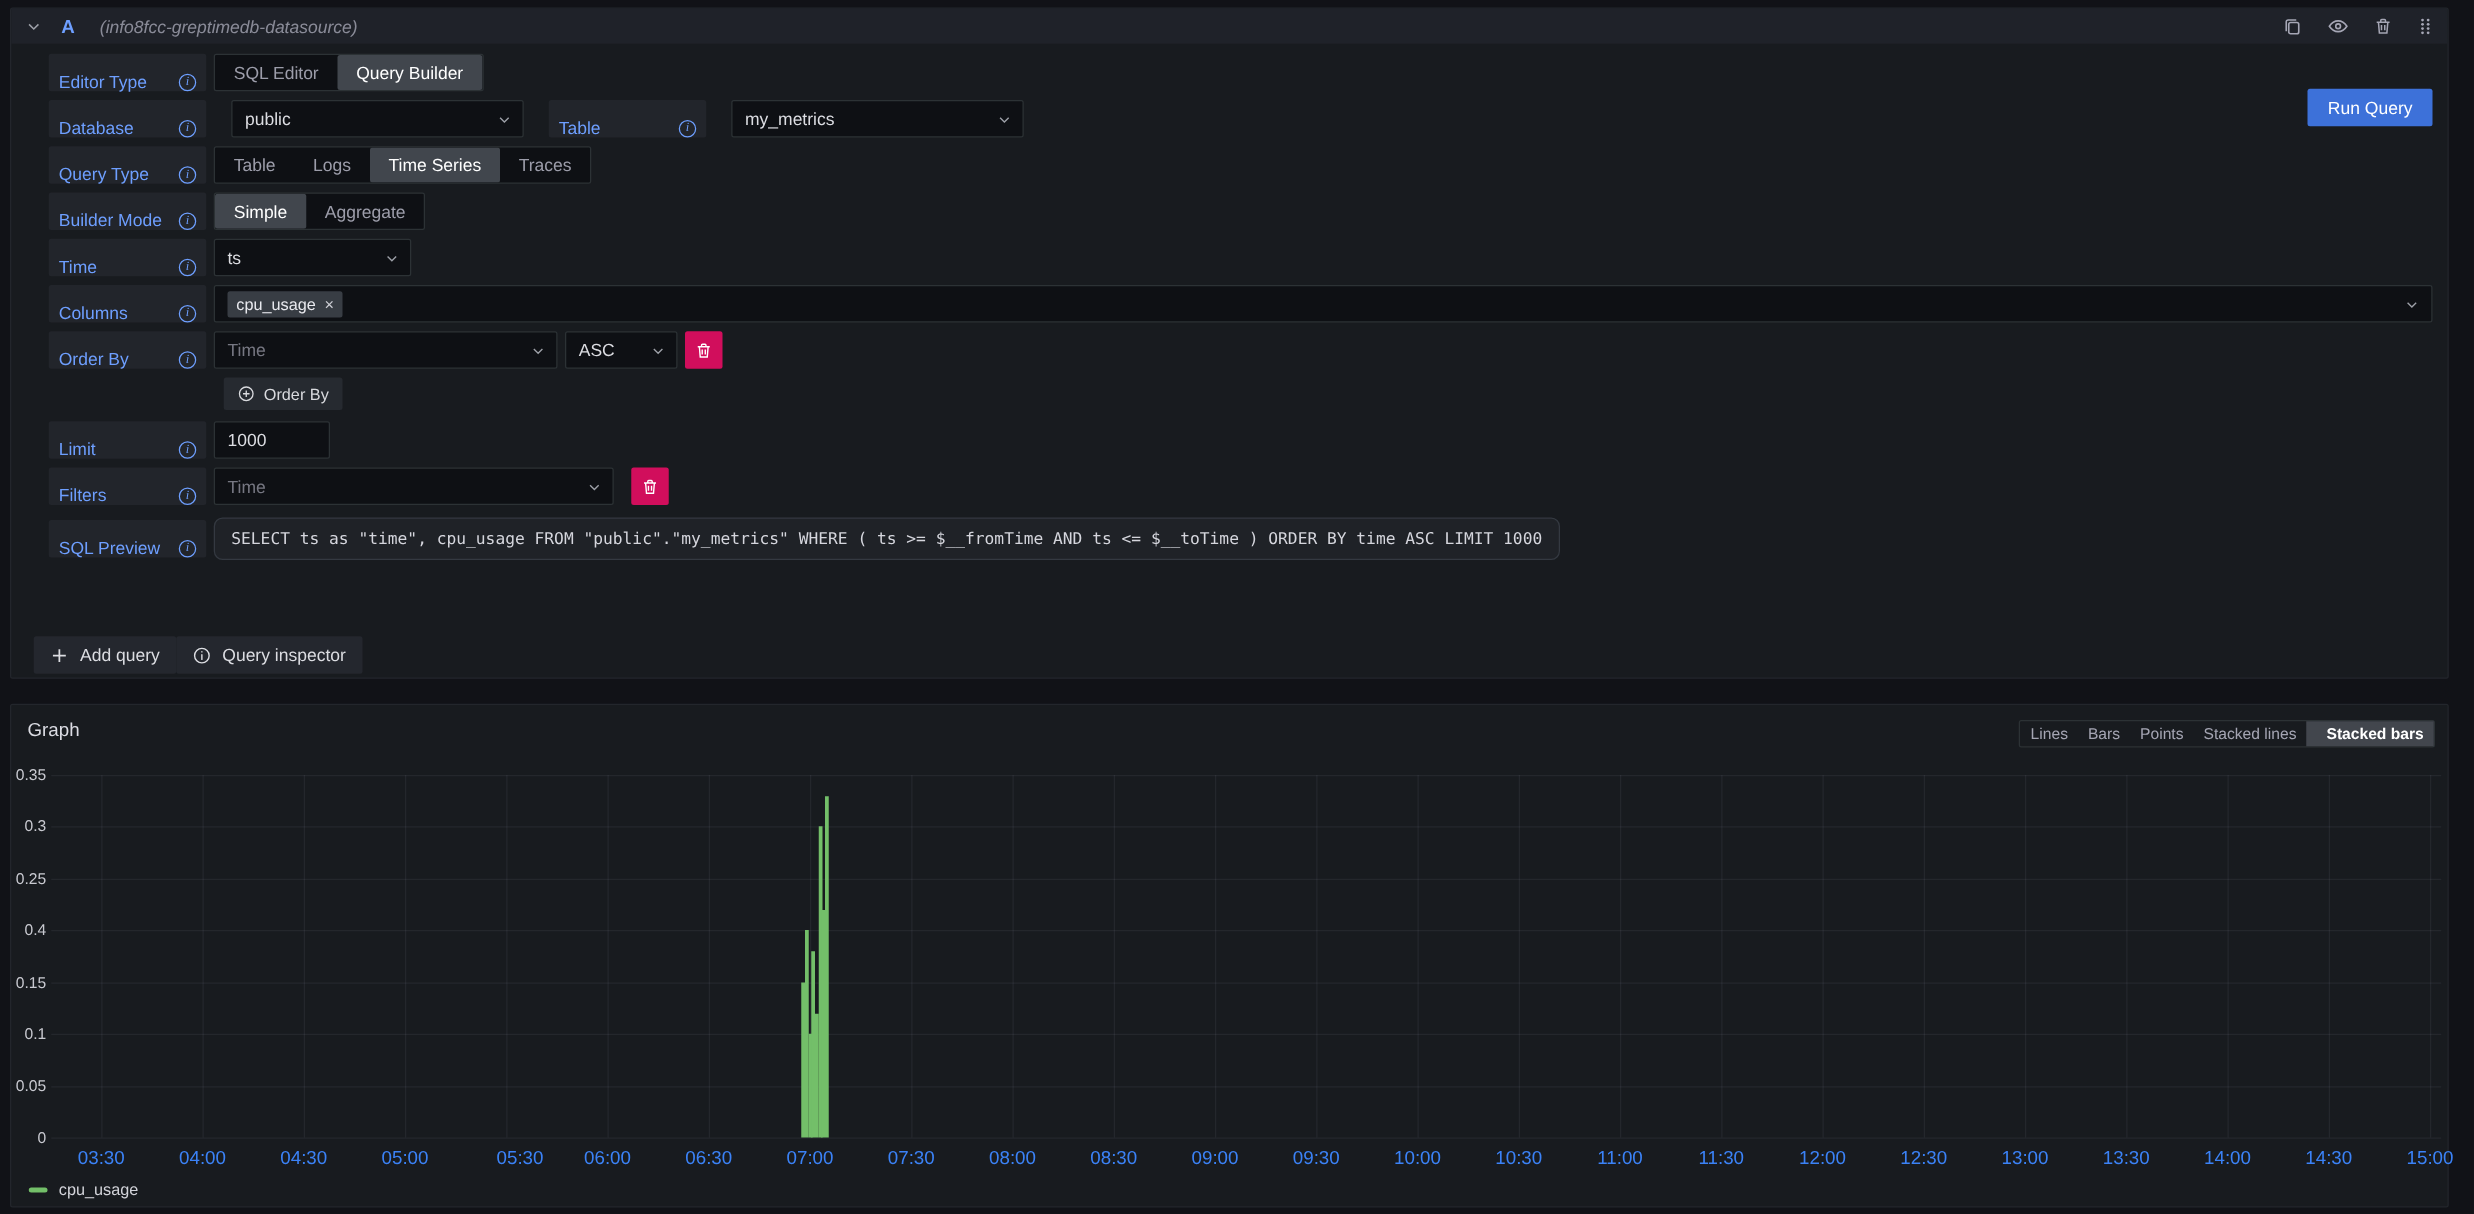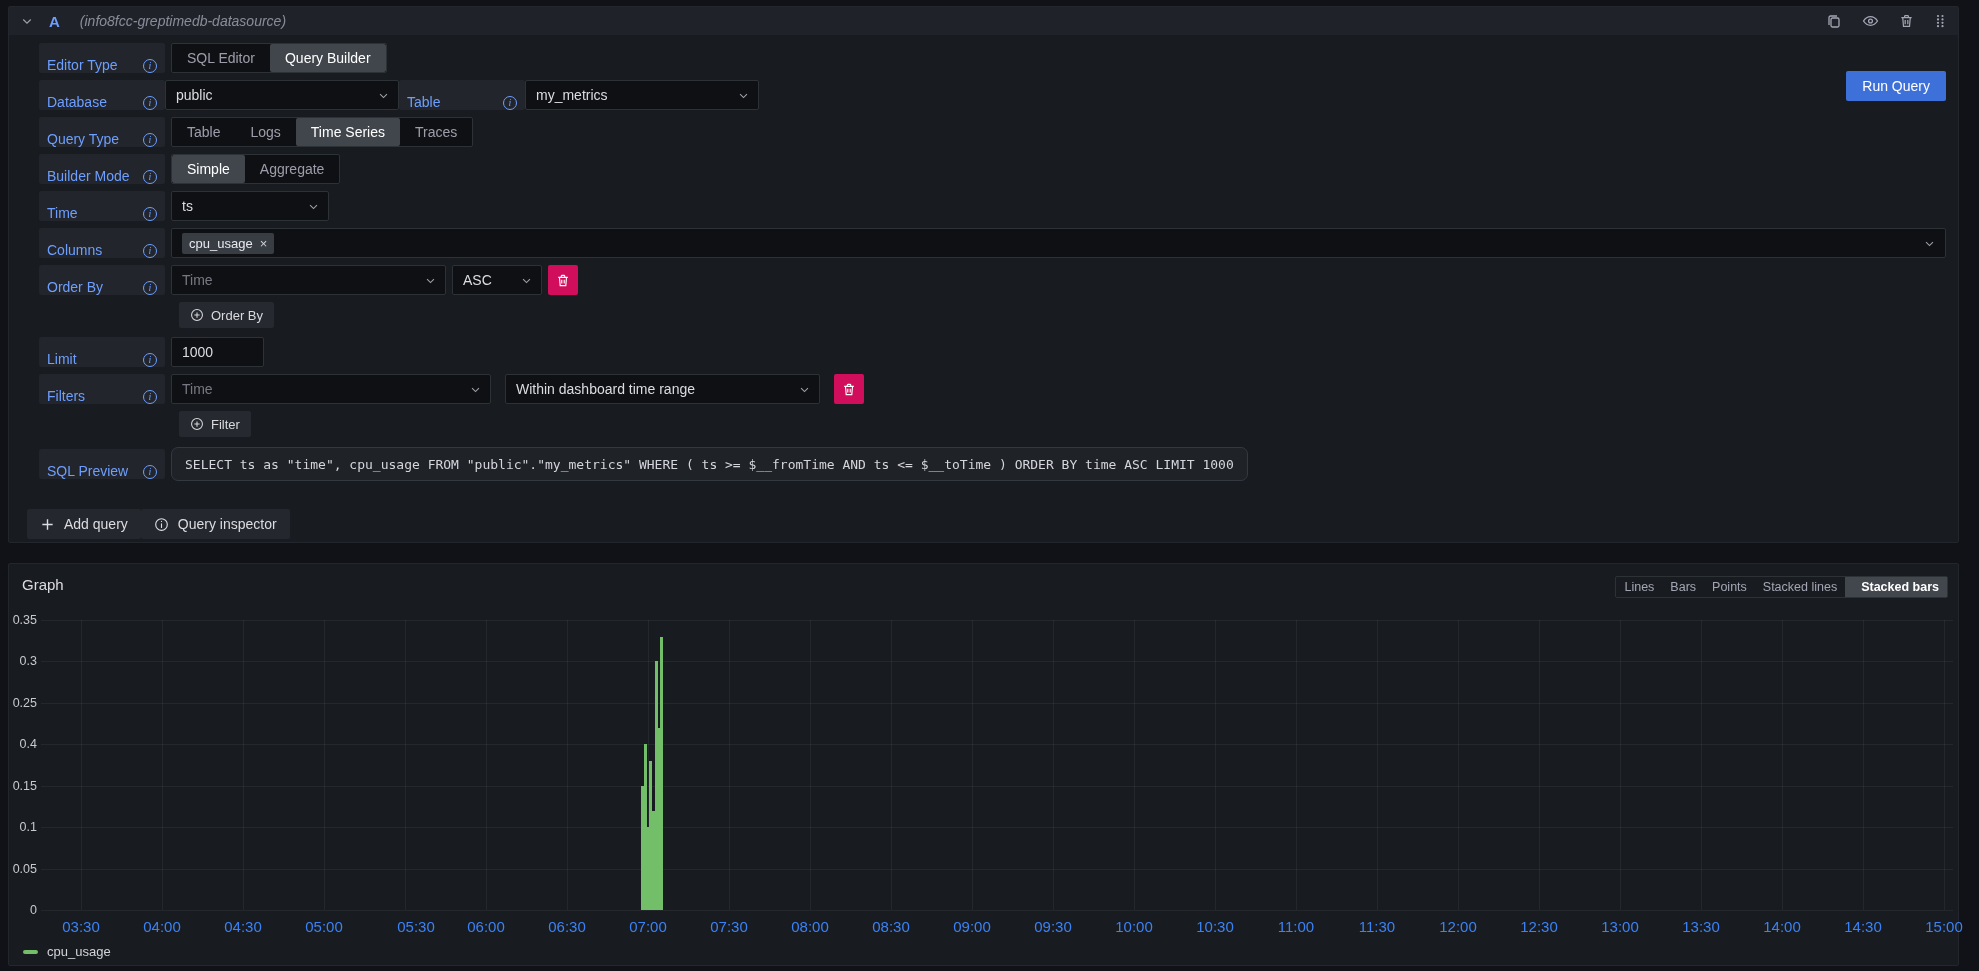--- a/index.html
+++ b/index.html
@@ -28,21 +28,21 @@
   }
   .q-header .chev { color:#9da0a8; margin-right:16px; }
   .ref-id { color:#6e9fff; font-weight:700; font-size:15px; margin-right:20px; }
   .ds-name { color:rgba(204,204,220,0.62); font-style:italic; font-size:14px; }
   .q-actions { margin-left:auto; display:flex; align-items:center; gap:20px; color:rgba(204,204,220,0.78); }
   .q-actions .abtn { cursor:pointer; }
 
   
   .rows { position:absolute; left:30px; top:36px; right:12px; }
   .row { display:flex; gap:6px; margin-bottom:7px; height:30px; align-items:stretch; }
-  .row.gap8 { gap:0; }
+  .row.gap8 { gap:20px; }
   .row.btnrow { height:26px; margin-bottom:9px; }
   .row.sqlrow { height:34px; margin-top:10px; }
 
   .label-box {
     width:126px; flex:0 0 126px; background:#22252b; border-radius:2px;
     display:flex; align-items:flex-end; justify-content:space-between;
     padding:0 8px; color:#6e9fff; font-weight:500; font-size:14px;
   }
   .info-icon {
     width:14px; height:14px; border:1px solid #6e9fff; border-radius:50%;
@@ -336,45 +336,27 @@
         <span class="info-icon">i</span>
       </div>
       <div class="select" style="width:320px">
         <span class="placeholder">Time</span>
         <span class="chev">
             <svg width="11" height="11" viewBox="0 0 16 16">
               <path d="M3 6l5 5 5-5" fill="none" stroke="currentColor" stroke-width="1.6"></path>
             </svg>
           </span>
       </div>
-      <div class="select" style="width:315px; margin-left:8px">
-        <span>Within dashboard time range</span>
-        <span class="chev">
-            <svg width="11" height="11" viewBox="0 0 16 16">
-              <path d="M3 6l5 5 5-5" fill="none" stroke="currentColor" stroke-width="1.6"></path>
-            </svg>
-          </span>
-      </div>
       <button class="danger-btn" style="margin-left:8px">
         <svg width="14" height="15" viewBox="0 0 16 16" fill="none" stroke="currentColor" stroke-width="1.3">
             <path d="M2.5 4.5h11M6 4.5V3a.8.8 0 0 1 .8-.8h2.4A.8.8 0 0 1 10 3v1.5M4 4.5l.8 9.3h6.4l.8-9.3M6.6 7v4.5M9.4 7v4.5"></path>
           </svg>
       </button>
     </div>
 
-    <div class="row btnrow">
-      <div style="width:126px; flex:0 0 126px;"></div>
-      <button class="ghost-btn">
-        <svg width="14" height="14" viewBox="0 0 16 16" fill="none" stroke="currentColor" stroke-width="1.2">
-            <circle cx="8" cy="8" r="6.2"></circle>
-            <path d="M8 5v6M5 8h6"></path>
-          </svg>
-        <span>Filter</span>
-      </button>
-    </div>
 
     <div class="row sqlrow">
       <div class="label-box" style="height:30px; align-self:center;">
         <span>SQL Preview</span>
         <span class="info-icon">i</span>
       </div>
       <div class="sql-box">SELECT ts as "time", cpu_usage FROM "public"."my_metrics" WHERE ( ts &gt;= $__fromTime AND ts &lt;= $__toTime ) ORDER BY time ASC LIMIT 1000</div>
     </div>
 
   </div>

